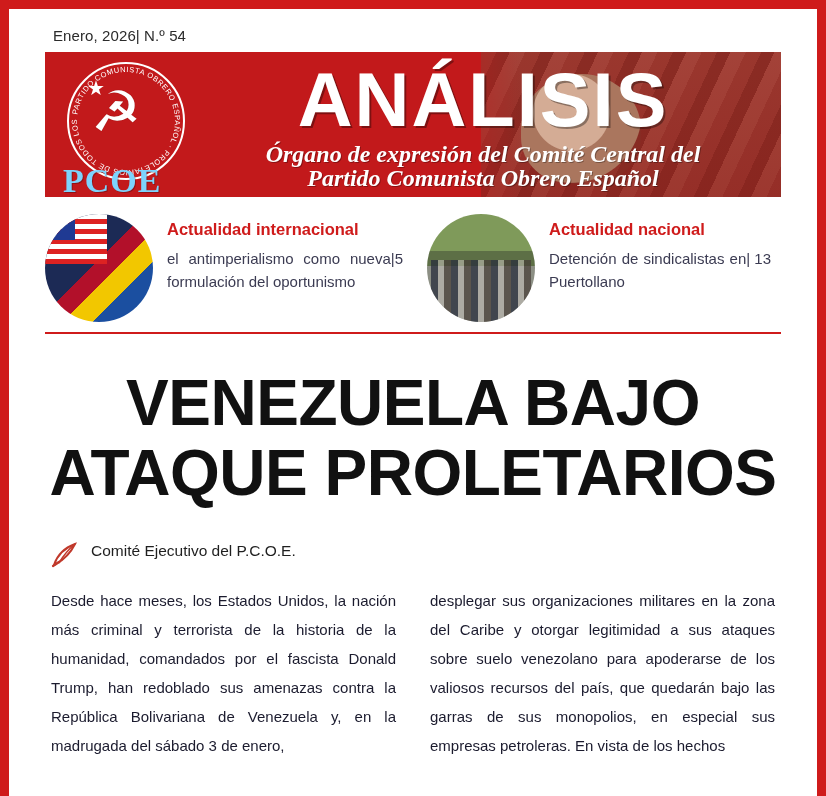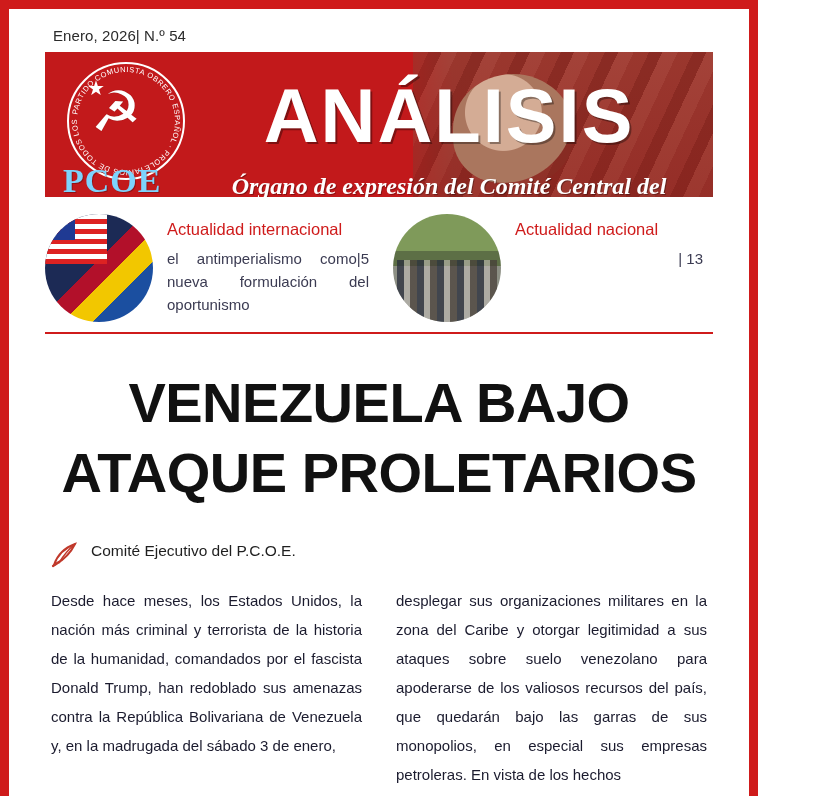--- a/index.html
+++ b/index.html
@@ -6,21 +6,21 @@
   html, body { margin: 0; padding: 0; }
   body {
     width: 826px;
     height: 796px;
     background: #ffffff;
     font-family: "Liberation Sans", sans-serif;
     overflow: hidden;
   }
   .page {
     position: relative;
-    width: 758px;
+    width: 826px;
     height: 796px;
     background: #ffffff;
     border-left: 9px solid #cf1b1b;
     border-right: 9px solid #cf1b1b;
     border-top: 9px solid #cf1b1b;
     padding: 0;
   }
   .inner {
     padding: 0 36px;
   }
@@ -117,21 +117,21 @@
     color: #fff;
   }
   .analisis {
     font-family: "Liberation Sans", sans-serif;
     font-weight: 800;
     font-size: 76px;
     line-height: 84px;
     letter-spacing: 2px;
     color: #ffffff;
     text-shadow: 2px 2px 0 rgba(0,0,0,.35);
-    margin: 16px;
+    margin: 0;
   }
   .subtitle1, .subtitle2 {
     font-family: "Liberation Serif", serif;
     font-weight: 700;
     font-style: italic;
     font-size: 24px;
     line-height: 24px;
     color: #ffffff;
     margin: 0;
     text-shadow: 1px 1px 0 rgba(0,0,0,.3);
@@ -183,41 +183,41 @@
     content: "";
     position: absolute;
     left: 4px; top: 46px; right: 4px; bottom: 0;
     background:
       repeating-linear-gradient(90deg, rgba(40,45,60,.75) 0 7px, rgba(200,195,190,.55) 7px 13px, rgba(70,60,55,.7) 13px 20px);
     filter: blur(.5px);
   }
   .teaser-body { flex: 1 1 auto; min-width: 0; padding-top: 6px;}
   .teaser-head {
     color: #cf1b1b;
-    font-weight: 400;
+    font-weight: 700;
     font-size: 16.5px;
     margin: 0 0 8px 0;
   }
   .teaser-text {
     color: #3b3b52;
     font-size: 15px;
     line-height: 23px;
     text-align: justify;
     margin: 0;
   }
   .teaser-page {
     float: right;
     color: #3b3b52;
   }
 
   
   .headline {
     text-align: center;
     font-weight: 800;
-    font-size: 56px;
+    font-size: 64px;
     line-height: 70px;
     letter-spacing: -.5px;
     color: #111111;
     margin: 34px 0 0 0;
     padding: 0 4px;
   }
 
   
   .byline {
     display: flex;
@@ -293,21 +293,21 @@
         <div class="teaser-body">
           <div class="teaser-head">Actualidad internacional</div>
           <p class="teaser-text"><span class="teaser-page">|5</span><span>el antimperialismo como nueva formulación del oportunismo</span></p>
         </div>
       </div>
 
       <div class="teaser">
         <div class="thumb thumb-nac"></div>
         <div class="teaser-body">
           <div class="teaser-head">Actualidad nacional</div>
-          <p class="teaser-text"><span class="teaser-page">| 13</span></p>
+          <p class="teaser-text"><span class="teaser-page">| 13</span><span>Detención de sindicalistas en Puertollano</span></p>
         </div>
       </div>
 
     </div>
 
     <h1 class="headline">
       <span>VENEZUELA BAJO</span><br>
       <span>ATAQUE PROLETARIOS</span>
     </h1>
 

